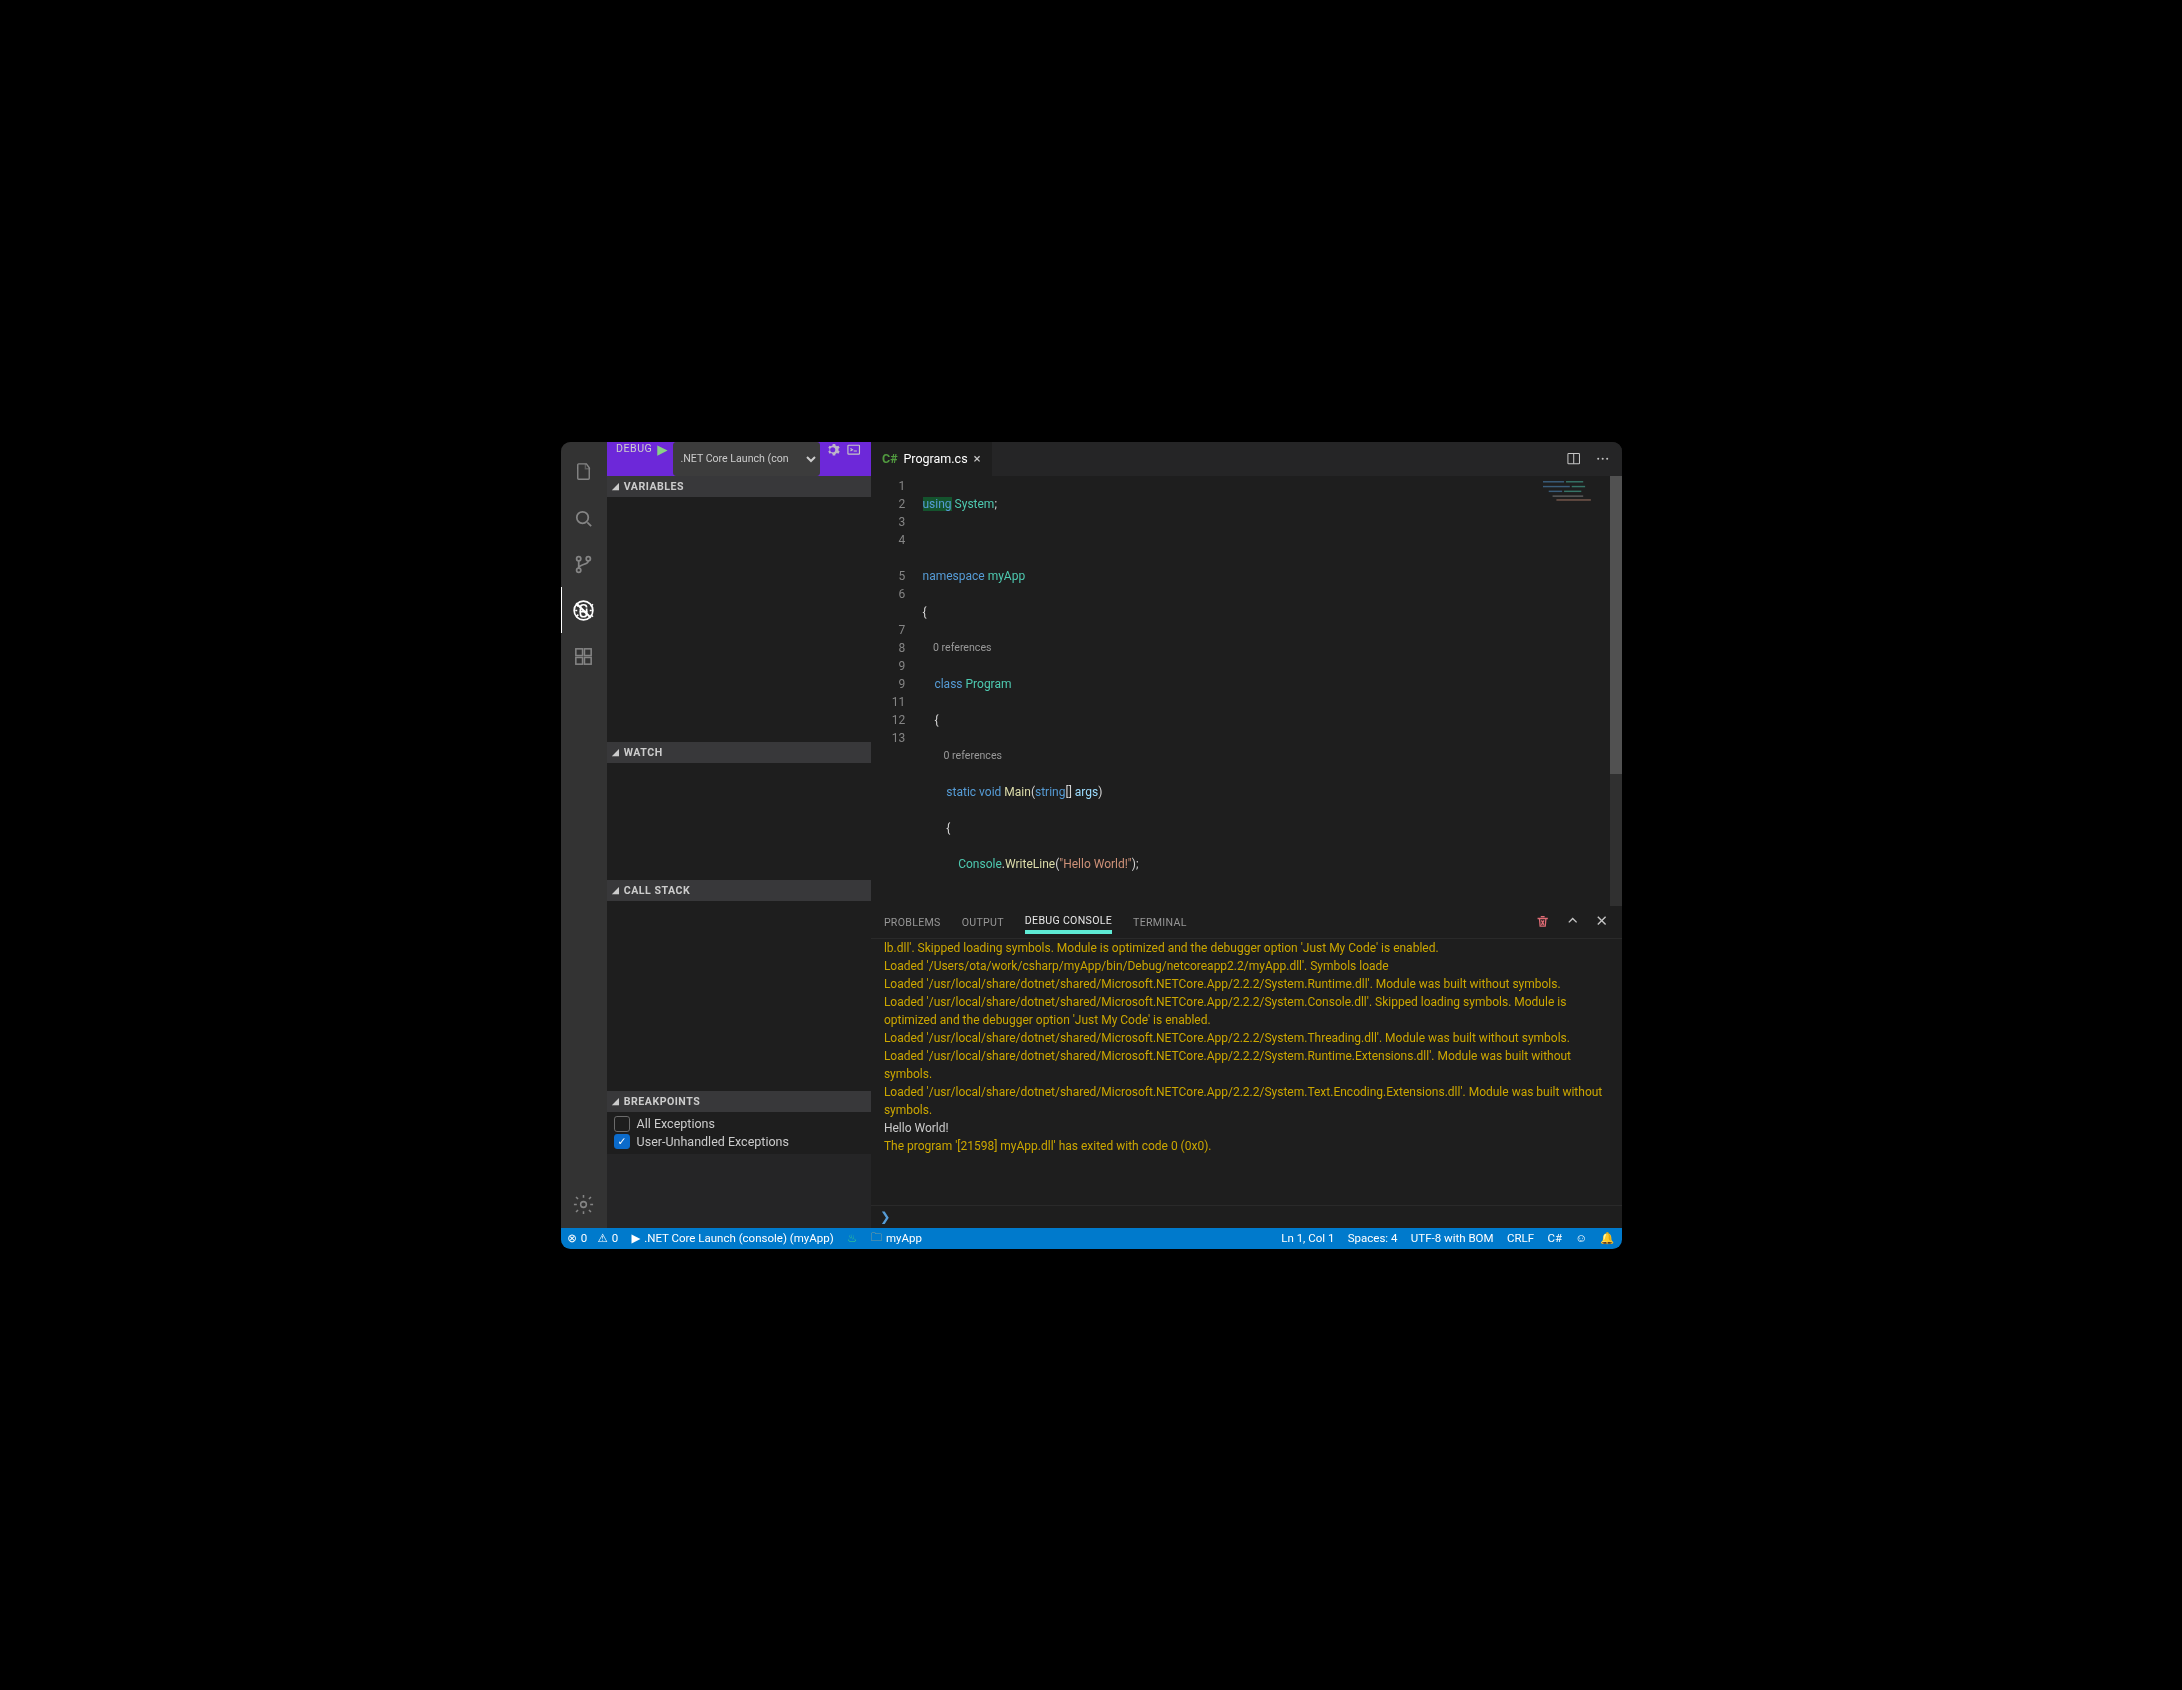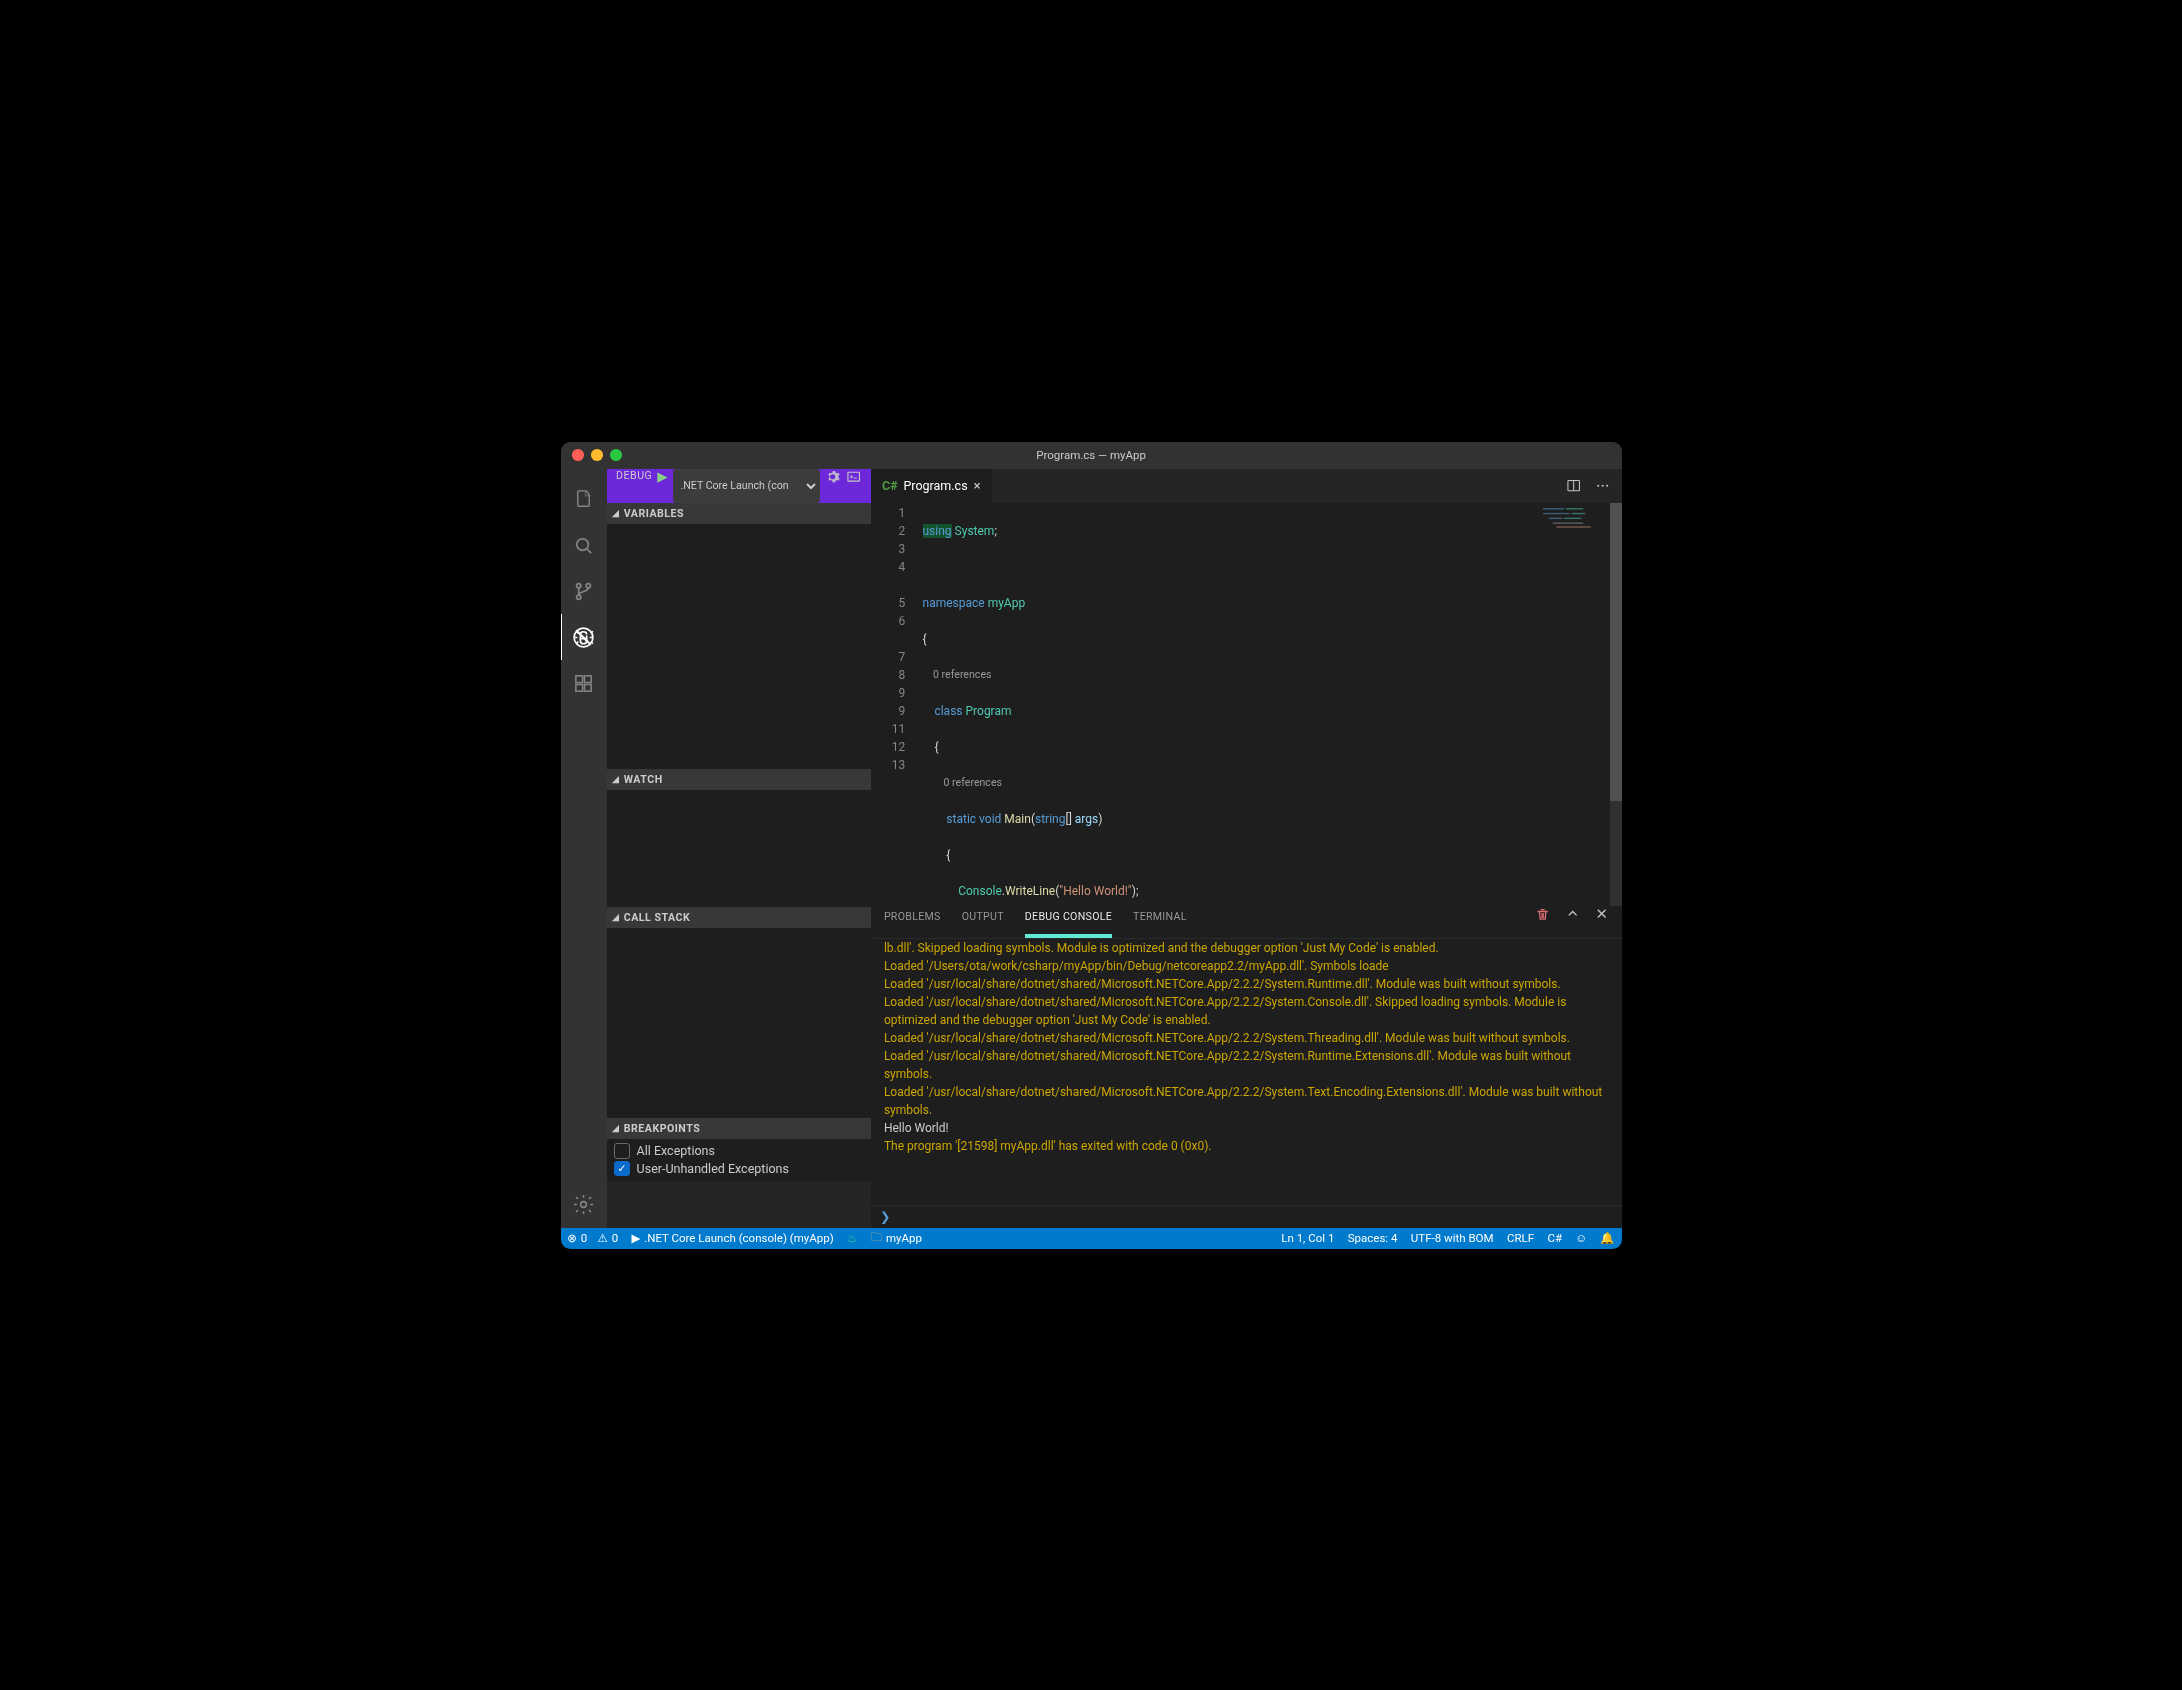--- a/index.html
+++ b/index.html
@@ -42,21 +42,21 @@
   .gline{height:18px}
   .code-text{flex:1;padding-top:1.9px;color:#d4d4d4;white-space:pre}
   .cline{height:18px}
   .codelens{height:18px;color:#999;font-size:10.6px}
   .kw{color:#569cd6}.cls{color:#4ec9b0}.fn{color:#dcdcaa}.str{color:#ce9178}.pun{color:#d4d4d4}.var{color:#9cdcfe}
   .hl-word{background:#14532d}
   .minimap{position:absolute;right:11.5px;top:3.8px;width:67px;height:29px;opacity:.5;pointer-events:none}
   .scrollbar-v{position:absolute;right:0;top:0;bottom:0;width:11.5px;background:rgba(121,121,121,.2)}
   .scrollbar-v .thumb{position:absolute;right:0;top:0;width:11.5px;height:298px;background:rgba(121,121,121,.45)}
   .panel{height:322px;border-top:1px solid #1e1e1e;display:flex;flex-direction:column;background:#1e1e1e}
-  .panel-tabs{height:32px;display:flex;padding:0 13.4px;gap:21px;color:#969696;font-size:10.6px;letter-spacing:0.3px;border-bottom:1px solid #80808020}
+  .panel-tabs{height:32px;display:flex;align-items:center;padding:0 13.4px;gap:21px;color:#969696;font-size:10.6px;letter-spacing:0.3px;border-bottom:1px solid #80808020}
   .ptab{cursor:pointer;padding:3.8px 0}
   .ptab.active{color:#e7e7e7;border-bottom:4px solid #5eead4}
   .ptab-spacer{flex:1}
   .ptab-icons{display:flex;gap:15.4px;color:#c5c5c5;font-size:13.4px}
   .console{flex:1;overflow:auto;font-family:Menlo,Monaco,Consolas,monospace;font-size:12px;line-height:18px;padding:0 13.4px;color:#ccc}
   .console .warn{color:#cca700}
   .console .out{color:#ccc}
   .console-input{height:23px;border-top:1px solid #80808020;display:flex;align-items:center;padding-left:9.6px;color:#569cd6;font-family:Menlo,monospace;font-size:12.5px}
   .statusbar{height:21px;background:#007acc;display:flex;align-items:center;color:#fff;font-size:11.5px}
   .sb-left,.sb-right{display:flex;align-items:center;height:100%}
@@ -64,28 +64,20 @@
   .sb-spacer{flex:1}
   .folder-icon{color:#dcb67a}
   .flame{color:#3bd48a}
   svg{display:block}
 </style>
 </head>
 <body>
 
 <div class="window">
 
-  <div class="titlebar">
-    <div class="traffic">
-      <div class="tl r"></div>
-      <div class="tl y"></div>
-      <div class="tl g"></div>
-    </div>
-    <div class="titlebar-title">Program.cs — myApp</div>
-  </div>
 
   <div class="body">
 
     <div class="activitybar">
       <div class="ab-item">
         <svg width="23" height="23" viewBox="0 0 24 24" fill="none" stroke="currentColor" stroke-width="1.5">
             <path d="M15 3H7a1 1 0 0 0-1 1v14a1 1 0 0 0 1 1h10a1 1 0 0 0 1-1V7l-3-4z"></path>
             <path d="M14 3v5h5" opacity=".5"></path>
           </svg>
       </div>

